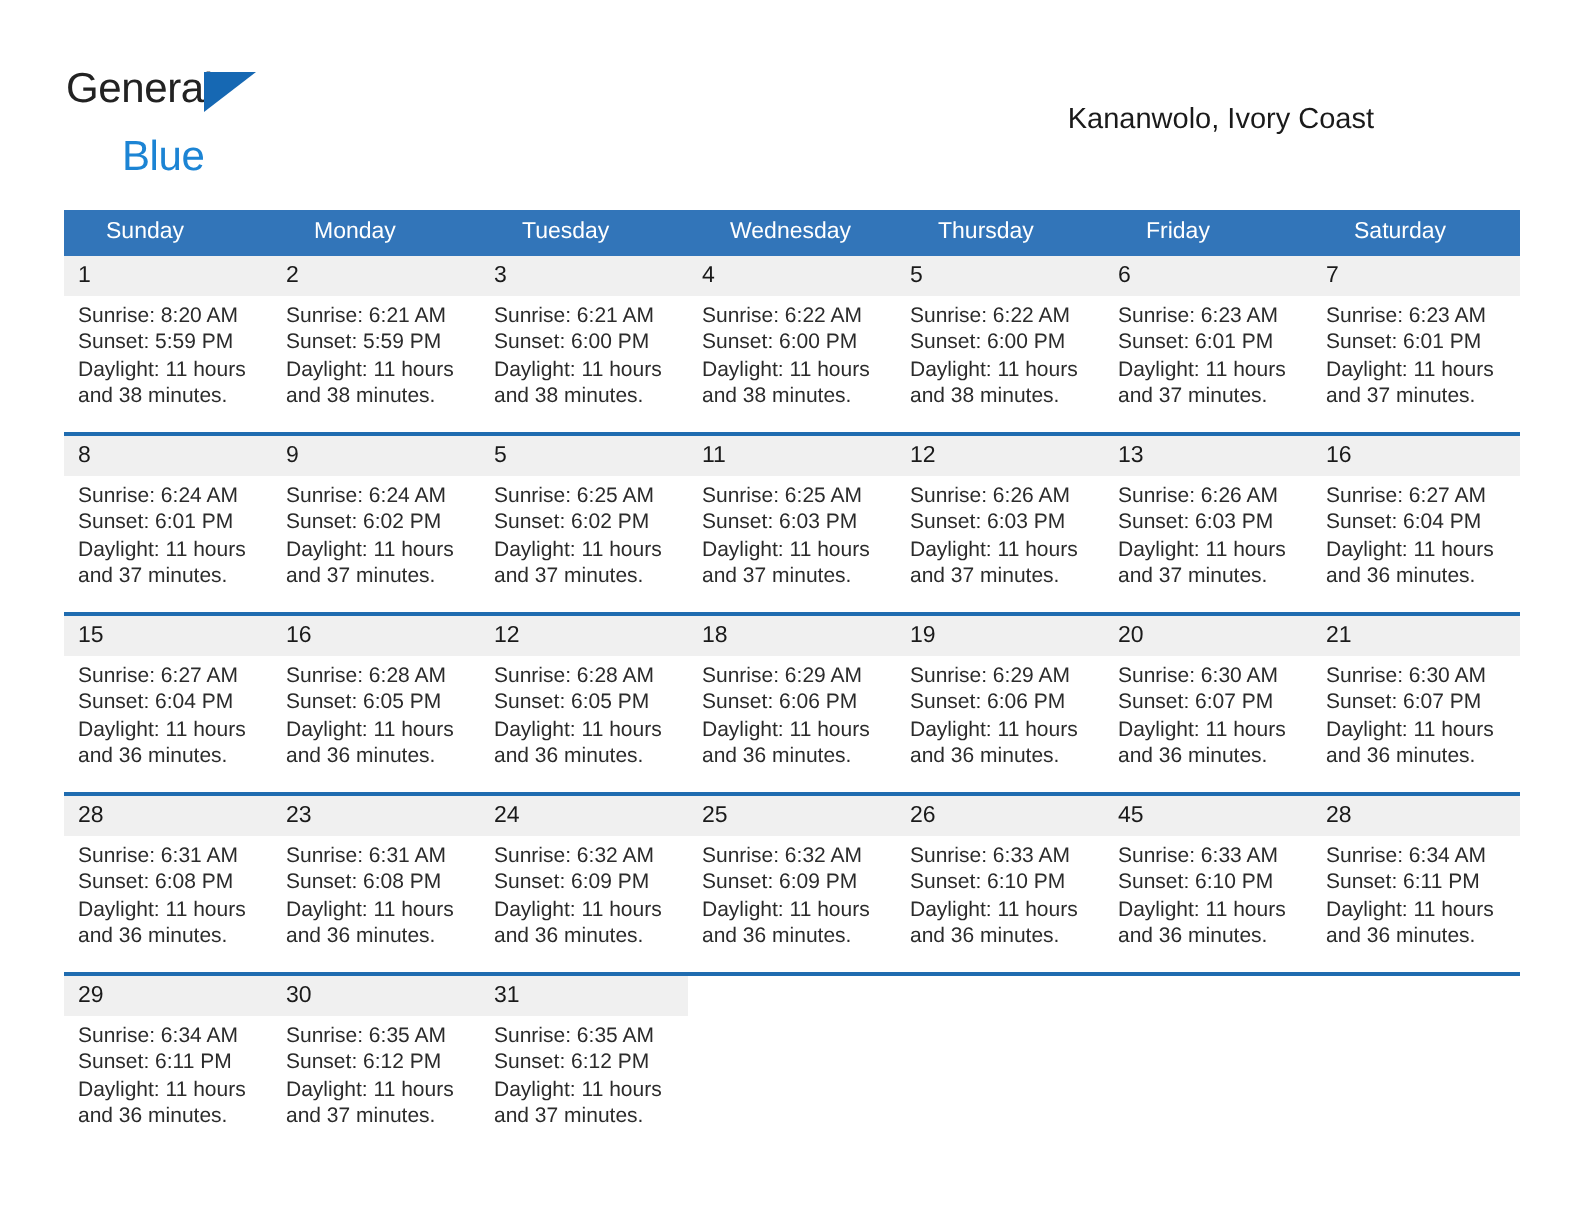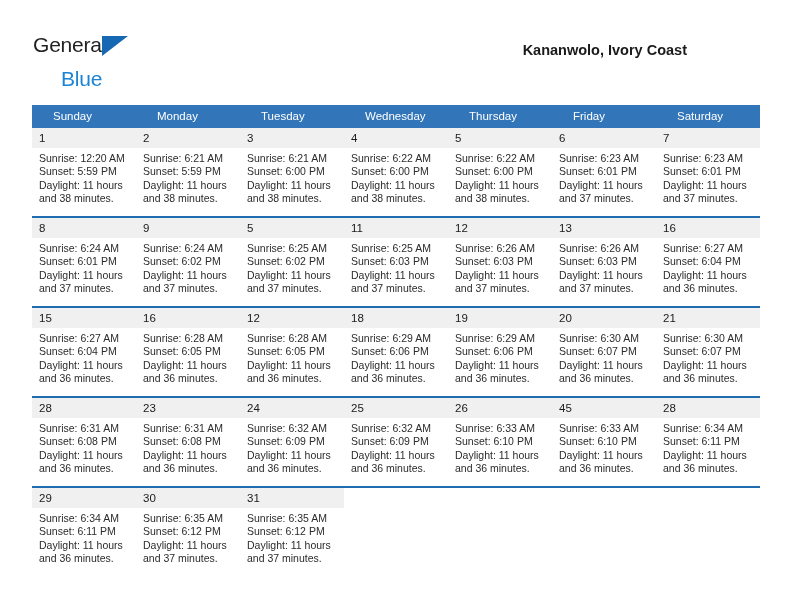--- a/index.html
+++ b/index.html
@@ -74,23 +74,22 @@
     color: #1a1a1a;
     line-height: 34px;
     white-space: nowrap;
     font-weight: normal;
     margin: 0;
   }
   .cal-subtitle {
     font-size: 14.5px;
     color: #1a1a1a;
     line-height: 20px;
-    margin-top: 12px;
+    margin-top: 22px;
     white-space: nowrap;
-    font-weight: bold;
   }
 
   
   .calendar {
     position: absolute;
     left: 32px;
     top: 105px;
     width: 728px;
     border-collapse: collapse;
     table-layout: fixed;
@@ -182,21 +181,21 @@
         <th>Saturday</th>
       </tr>
     </thead>
     <tbody>
 
       <tr class="week-first">
         <td>
             <div class="cell">
               <div class="daynum">1</div>
               <div class="details">
-                <div>Sunrise: 12:20 AM</div>
+                <div>Sunrise: 8:20 AM</div>
                 <div>Sunset: 5:59 PM</div>
                 <div>Daylight: 11 hours</div>
                 <div>and 38 minutes.</div>
               </div>
             </div>
           </td>
         <td>
             <div class="cell">
               <div class="daynum">2</div>
               <div class="details">

